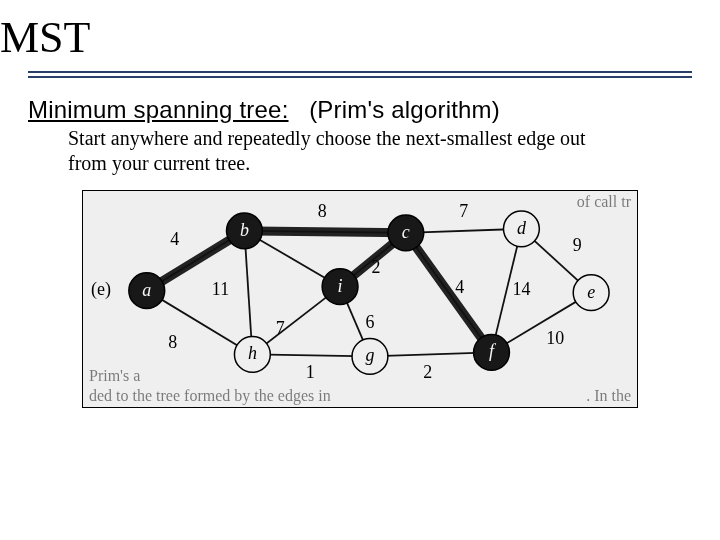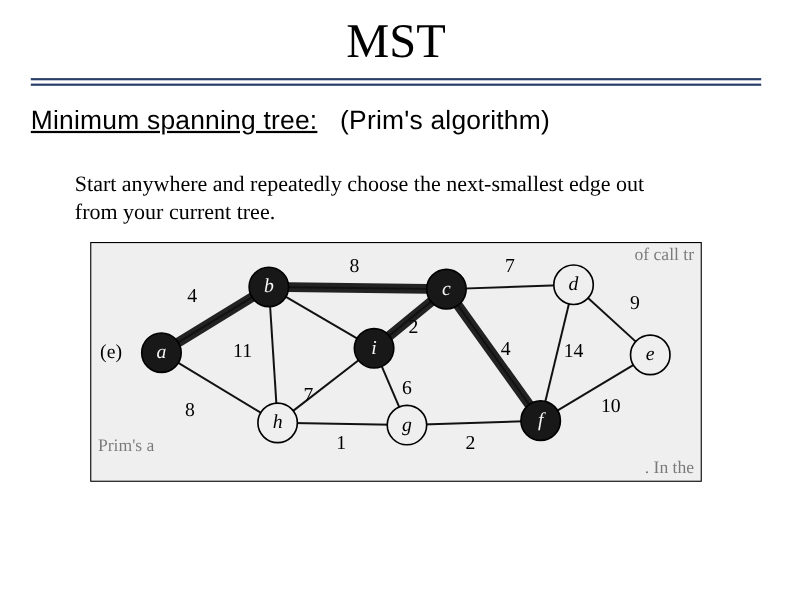--- a/index.html
+++ b/index.html
@@ -5,21 +5,20 @@
   body {
     margin: 0;
     padding: 0;
     width: 720px;
     height: 540px;
     background: #fff;
     font-family: "Times New Roman", Times, serif;
     color: #000;
   }
   .title {
-    text-align: center;
     font-size: 44px;
     font-weight: 400;
     margin-top: 12px;
     margin-bottom: 8px;
   }
   .rules {
     margin: 0 28px 18px 28px;
   }
   .rule-line {
     height: 2px;
@@ -29,21 +28,21 @@
   .subtitle {
     margin: 0 0 0 28px;
     font-size: 24px;
     font-family: Arial, Helvetica, sans-serif;
     letter-spacing: 0.2px;
   }
   .subtitle .underline {
     text-decoration: underline;
   }
   .body-text {
-    margin: 32px 0 0 68px;
+    margin: 2px 0 0 68px;
     font-size: 20px;
     max-width: 560px;
     line-height: 1.25;
   }
   .graph-wrap {
     position: relative;
     margin: 14px 82px 0 82px;
     border: 1px solid #000;
     background: #efefef;
     height: 216px;
@@ -83,20 +82,21 @@
 <div class="subtitle">
   <span class="underline">Minimum spanning tree:</span>
   &nbsp;&nbsp;<span>(Prim's algorithm)</span>
 </div>
 
 <div class="body-text">Start anywhere and repeatedly choose the next-smallest edge out from your current tree.</div>
 
 <div class="graph-wrap">
   <span class="ghost" style="top:2px; right:6px;margin-left:37px;">of call tr</span>
   <span class="ghost" style="bottom:22px; left:6px;">Prim's a</span>
+  <span class="ghost" style="bottom:2px; left:6px;">ded to the tree formed by the edges in</span>
   <span class="ghost" style="bottom:2px; right:6px;text-align:right;">. In the</span>
 
   <svg id="graph-svg" viewBox="0 0 556 216">
       <g>
         <line x1="64" y1="100" x2="162" y2="40" class="thick"></line>
         <line x1="162" y1="40" x2="324" y2="42" class="thick"></line>
         <line x1="324" y1="42" x2="410" y2="162" class="thick"></line>
         <line x1="324" y1="42" x2="258" y2="96" class="thick"></line>
       </g>
       <g>

